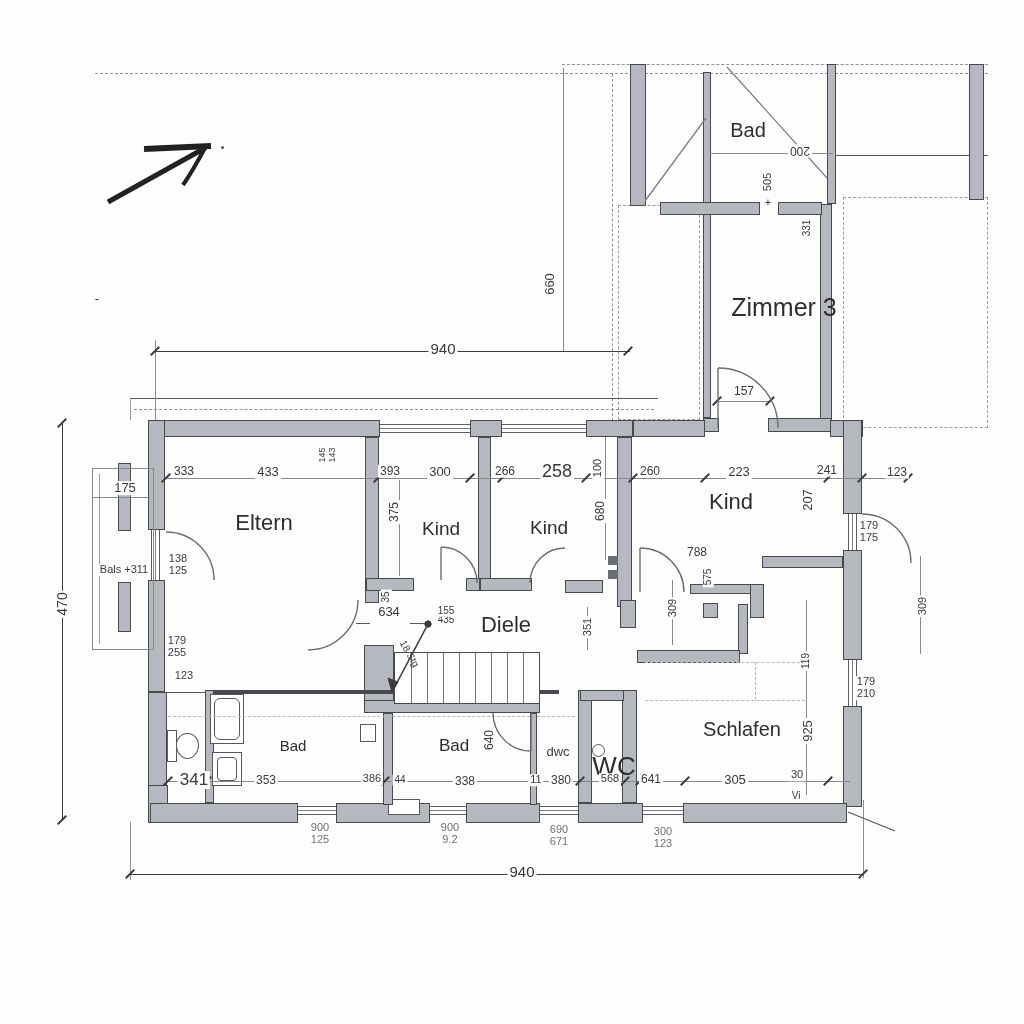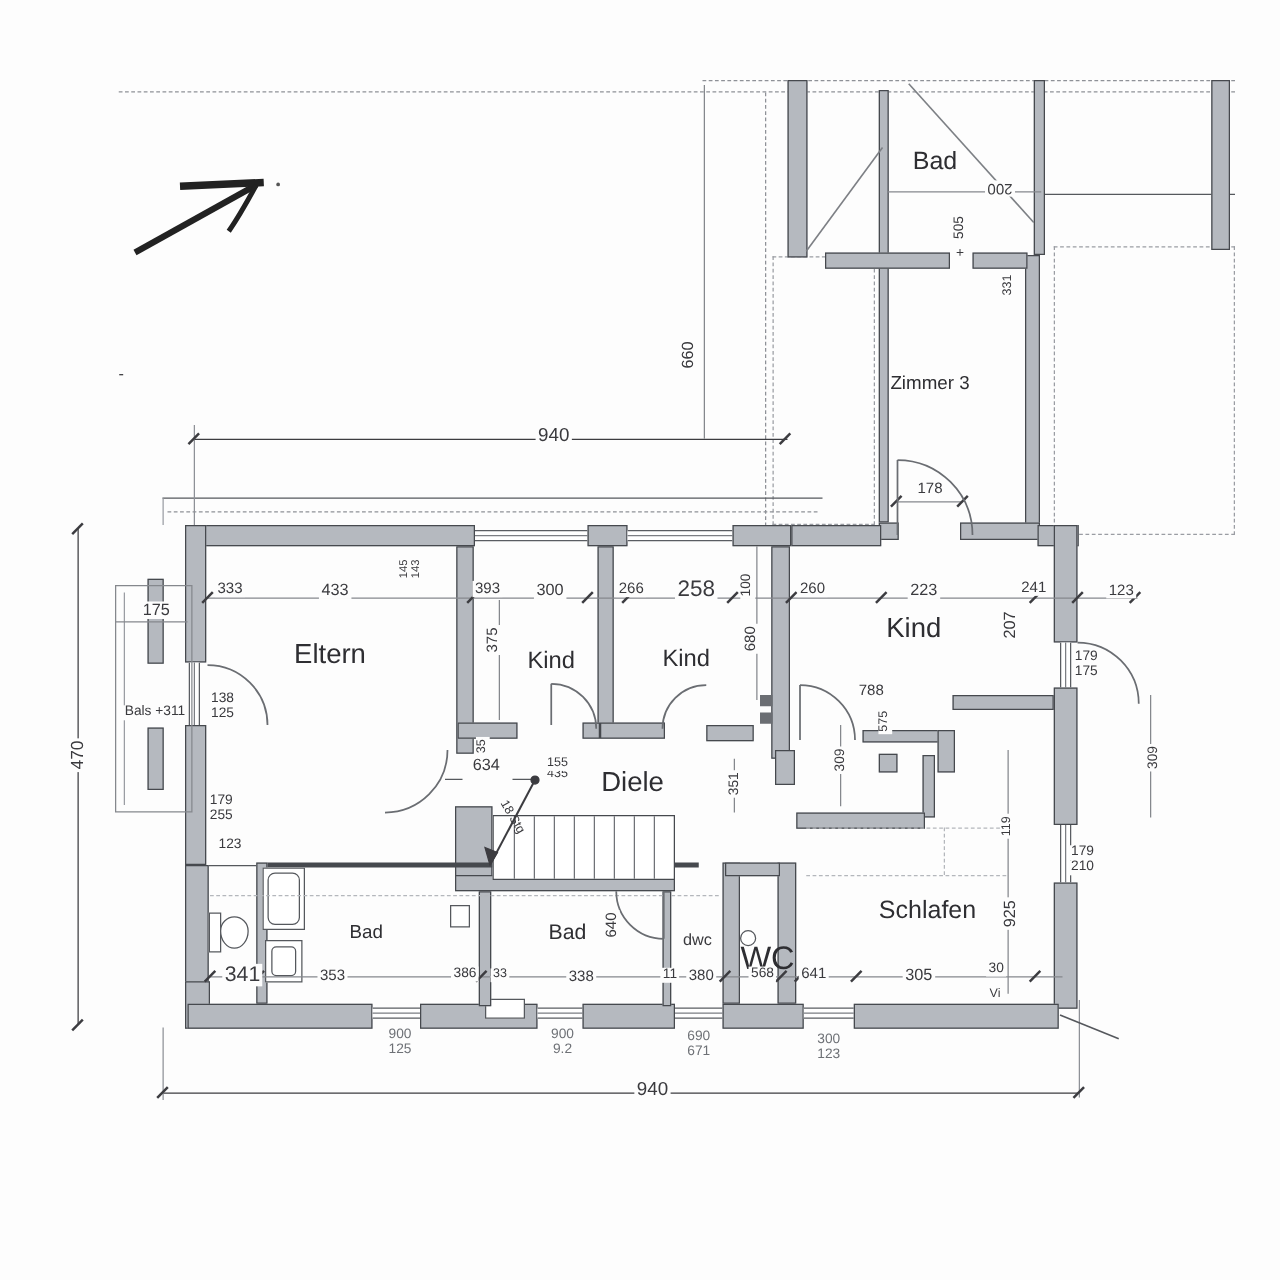--- a/index.html
+++ b/index.html
@@ -225,21 +225,21 @@
     </g>
     <line x1="848" y1="812" x2="895" y2="831" stroke="#55585d" stroke-width="1.3"></line>
   </svg>
 
   <span class="lbl big" style="left:264px;top:523px;font-size:22px;">Eltern</span>
   <span class="lbl big" style="left:441px;top:529px;font-size:19px;">Kind</span>
   <span class="lbl big" style="left:549px;top:528px;font-size:19px;">Kind</span>
   <span class="lbl big" style="left:731px;top:502px;font-size:22px;">Kind</span>
   <span class="lbl big" style="left:506px;top:625px;font-size:22px;">Diele</span>
   <span class="lbl big" style="left:748px;top:130px;font-size:20px;">Bad</span>
-  <span class="lbl big" style="left:744px;top:307px;font-size:15px;">Zimmer 3</span>
+  <span class="lbl big" style="left:784px;top:307px;font-size:25px;">Zimmer 3</span>
   <span class="lbl big" style="left:293px;top:746px;font-size:15px;">Bad</span>
   <span class="lbl big" style="left:454px;top:746px;font-size:17px;">Bad</span>
   <span class="lbl big" style="left:614px;top:767px;font-size:26px;">WC</span>
   <span class="lbl big" style="left:742px;top:729px;font-size:20px;">Schlafen</span>
   <span class="lbl" style="left:124px;top:570px;font-size:11px;">Bals +311</span>
 
   <span class="lbl" style="left:443px;top:349px;font-size:15px;">940</span>
   <span class="lbl" style="left:522px;top:872px;font-size:15px;">940</span>
   <span class="lbl rot" style="left:62px;top:604px;font-size:14px;">470</span>
 
@@ -280,26 +280,26 @@
 
   <span class="lbl" style="left:389px;top:612px;font-size:13px;">634</span>
   <span class="lbl" style="left:446px;top:620px;font-size:10px;">435</span>
   <span class="lbl" style="left:446px;top:611px;font-size:10px;">155</span>
   <span class="lbl rot" style="left:386px;top:597px;font-size:10px;">35</span>
 
   <span class="lbl rot180" style="left:800px;top:151px;font-size:12px;">200</span>
   <span class="lbl rot" style="left:768px;top:182px;font-size:11px;">505</span>
   <span class="lbl" style="left:768px;top:203px;font-size:11px;">+</span>
   <span class="lbl rot" style="left:807px;top:228px;font-size:10px;">331</span>
-  <span class="lbl" style="left:744px;top:391px;">178</span>
+  <span class="lbl" style="left:744px;top:391px;">157</span>
 
   <span class="lbl" style="left:194px;top:780px;font-size:17px;">341</span>
   <span class="lbl" style="left:266px;top:780px;">353</span>
   <span class="lbl" style="left:372px;top:779px;font-size:11px;">386</span>
-  <span class="lbl" style="left:400px;top:780px;font-size:10px;">33</span>
+  <span class="lbl" style="left:400px;top:780px;font-size:10px;">44</span>
   <span class="lbl" style="left:465px;top:781px;">338</span>
   <span class="lbl" style="left:536px;top:780px;font-size:11px;">11</span>
   <span class="lbl" style="left:561px;top:780px;">380</span>
   <span class="lbl" style="left:610px;top:779px;font-size:11px;">568</span>
   <span class="lbl" style="left:651px;top:779px;">641</span>
   <span class="lbl" style="left:735px;top:780px;font-size:13px;">305</span>
   <span class="lbl" style="left:797px;top:775px;font-size:11px;">30</span>
 
   <span class="lbl rot" style="left:808px;top:731px;font-size:13px;">925</span>
   <span class="lbl rot" style="left:806px;top:661px;font-size:10px;">119</span>

